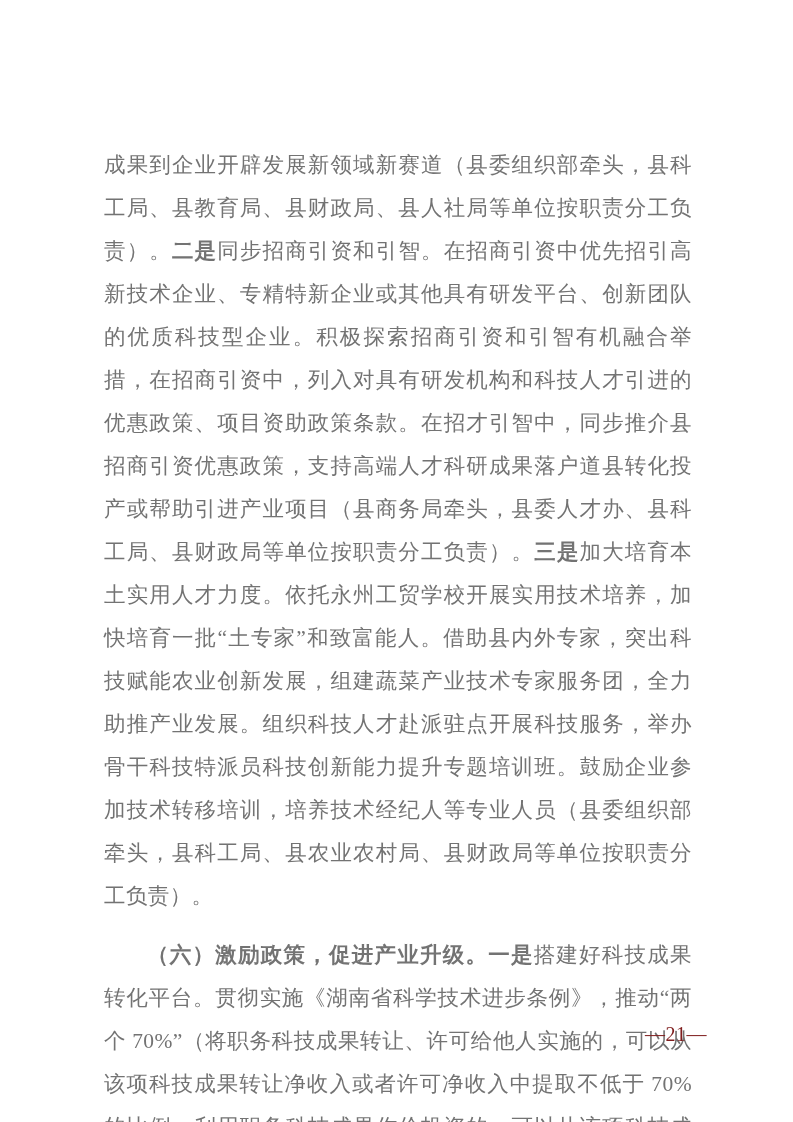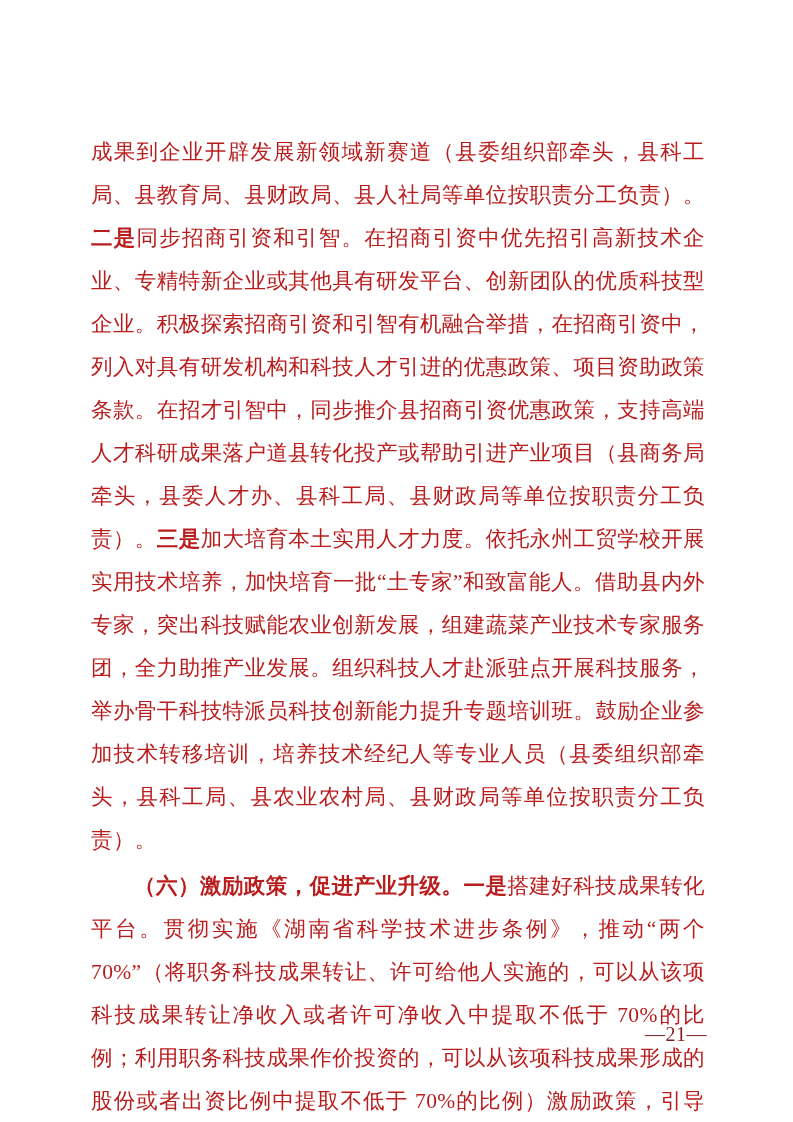--- a/index.html
+++ b/index.html
@@ -19,24 +19,24 @@
   .content {
     position: absolute;
     left: 88px;
     top: 128px;
     width: 620px;
   }
   .para {
     font-family: "Liberation Serif", "DejaVu Serif", serif;
     font-size: 21.5px;
     line-height: 43px;
-    color: #b91c1c;
+    color: #737373;
     text-align: justify;
     text-justify: inter-ideograph;
-    margin: 3px;
+    margin: 16px;
     letter-spacing: 0.4px;
   }
   .para.indent {
     text-indent: 2em;
   }
   .bold {
     font-weight: bold;
   }
   .page-number {
     position: absolute;

